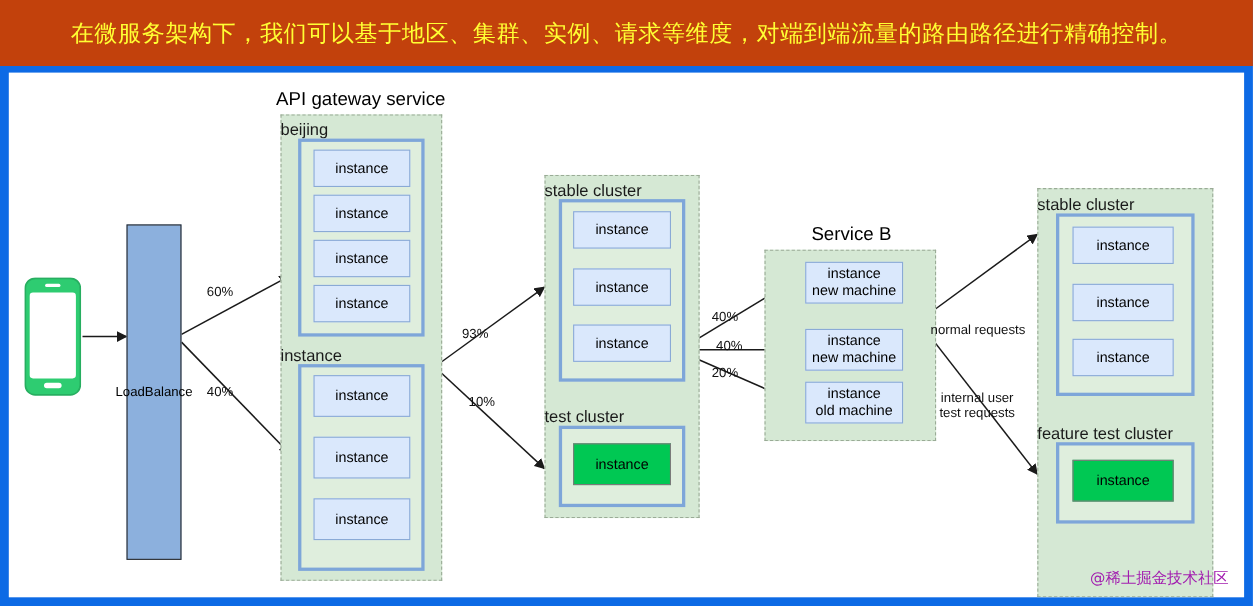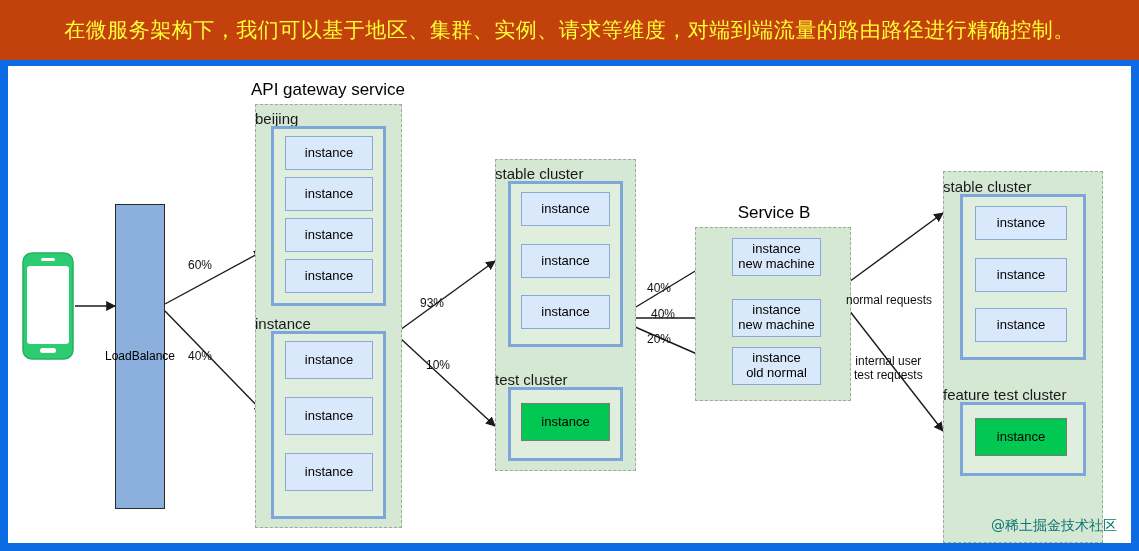--- a/index.html
+++ b/index.html
@@ -121,21 +121,21 @@
     left: 0; top: 0;
     width: 1123px;
     height: 477px;
     pointer-events: none;
   }
   #watermark {
     position: absolute;
     right: 14px;
     bottom: 8px;
     font-size: 14px;
-    color: #0f766e;
+    color: #a21caf;
     white-space: nowrap;
     font-family: "DejaVu Sans", sans-serif;
   }
   #phone-icon { position: absolute; }
 </style>
 </head>
 <body>
 
 <div id="page">
 
@@ -243,21 +243,21 @@
     <div class="instance" style="left:724px; top:172px; width:89px; height:38px;">
       <span>instance</span>
       <span>new machine</span>
     </div>
     <div class="instance" style="left:724px; top:233px; width:89px; height:38px;">
       <span>instance</span>
       <span>new machine</span>
     </div>
     <div class="instance" style="left:724px; top:281px; width:89px; height:38px;">
       <span>instance</span>
-      <span>old normal</span>
+      <span>old machine</span>
     </div>
 
     <div class="group abs" style="left:935px; top:105px; width:160px; height:372px;"></div>
 
     <div class="cluster-label" style="left:935px; top:112px; width:160px;">stable cluster</div>
     <div class="cluster" style="left:952px; top:128px; width:126px; height:166px;"></div>
     <div class="instance" style="left:967px; top:140px; width:92px; height:34px;">
       <span>instance</span>
     </div>
     <div class="instance" style="left:967px; top:192px; width:92px; height:34px;">

